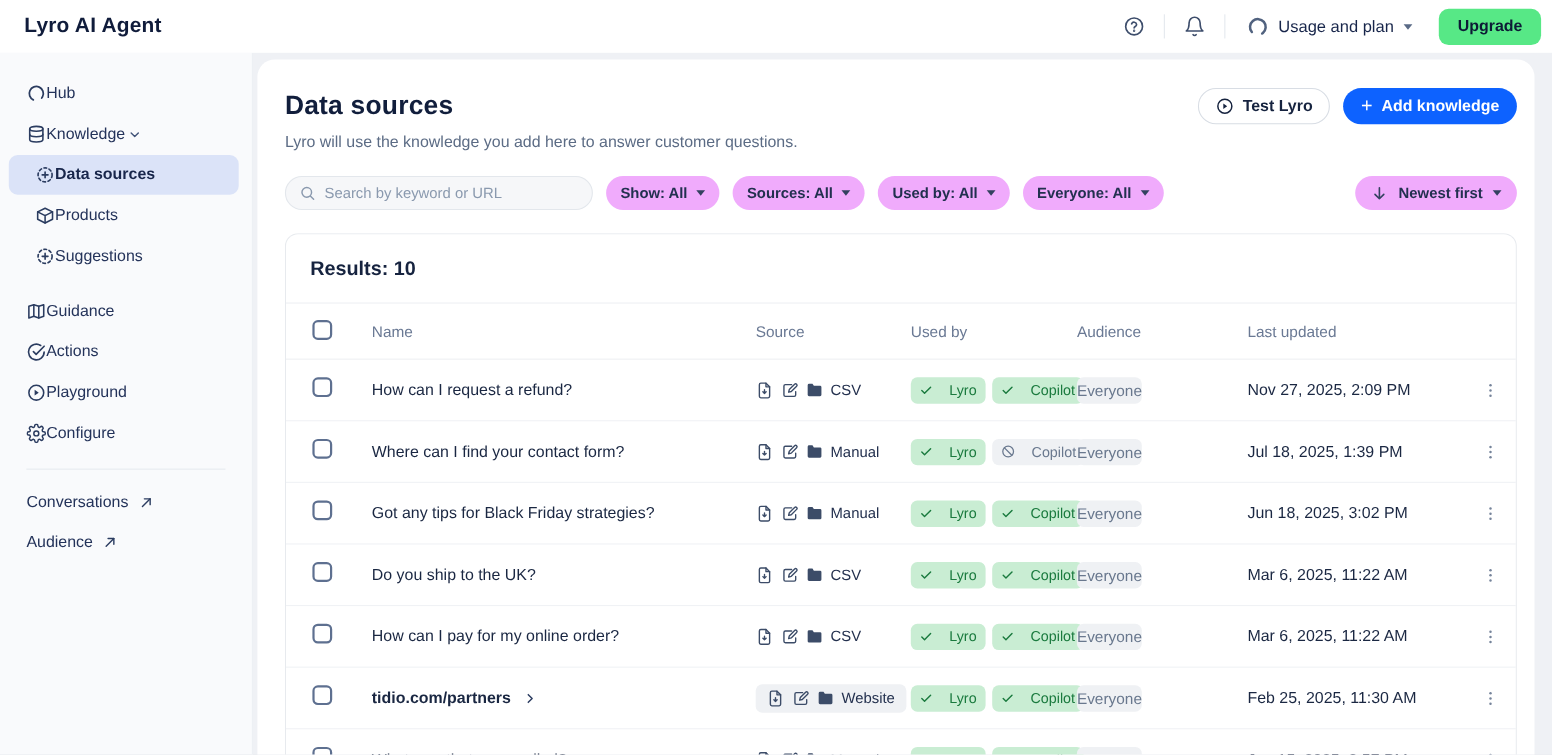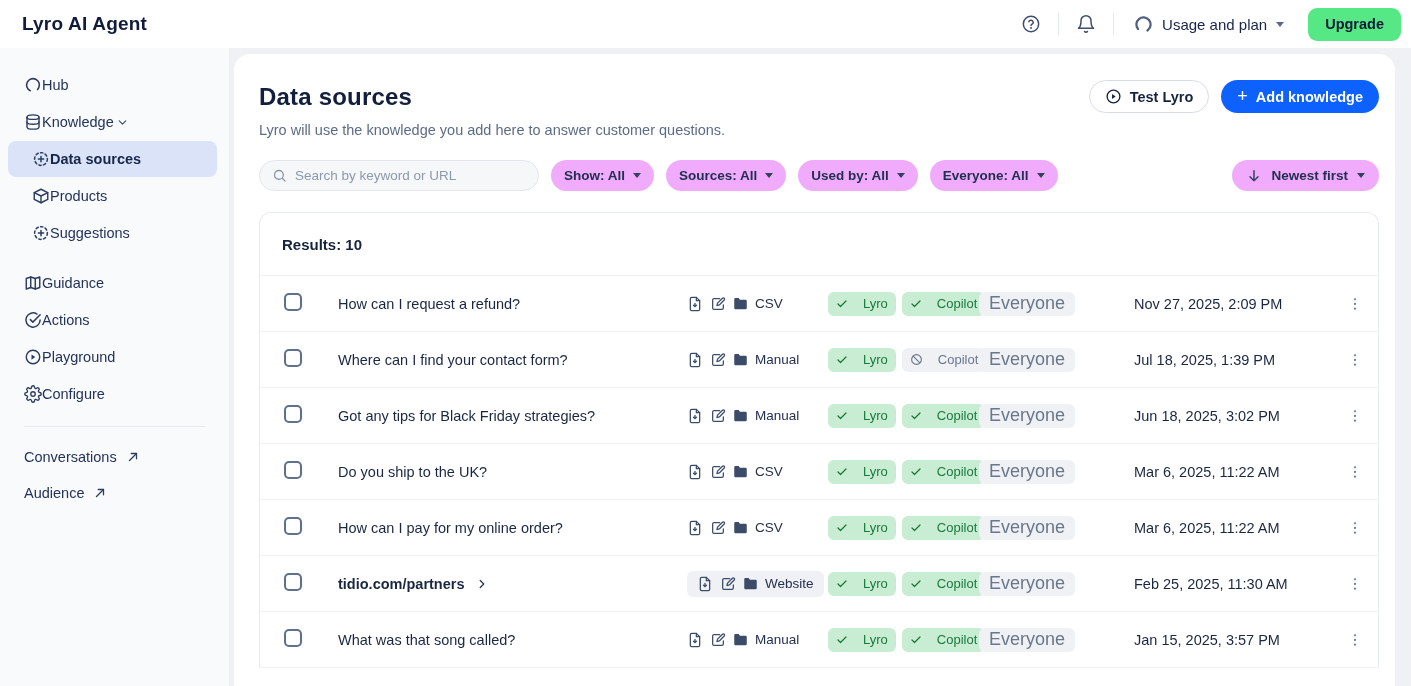--- a/index.html
+++ b/index.html
@@ -96,21 +96,21 @@
     font-weight:600; color:#22304F; cursor:pointer;
   }
   .filter-pill .caret, .sort-pill .caret { border-top-color:#33415F; }
   .toolbar-spacer { flex:1; }
   .sort-pill { padding:0 14px; gap:9px; }
   .sort-pill .sort-arrow { color:#33415F; }
 
   
   .results-box { margin-top:21px; border:1px solid #E7EAEE; border-radius:12px 12px 0 0; border-bottom:none; }
   .results-head { height:63px; display:flex; align-items:center; padding:0 22px; border-bottom:1px solid #EEF0F3; }
-  .results-count { font-size:15px; font-weight:700; color:#16233F; }
+  .results-count { font-size:18px; font-weight:700; color:#16233F; }
 
   .tgrid { display:grid; grid-template-columns:78px 342px 136px 156px 155px 204px 1fr; align-items:center; }
   .thead { height:51px; color:#6A7994; font-size:14px; font-weight:500; border-bottom:1px solid #EEF0F3; }
   .trow { height:56px; border-bottom:1px solid #F0F2F5; }
   .cell-check { padding-left:24px; }
   .checkbox {
     width:18px; height:18px; border:2px solid #5E7090; border-radius:5px; background:#fff;
     display:inline-block; cursor:pointer;
   }
   .cell-name { display:flex; align-items:center; gap:8px; font-size:14.5px; font-weight:500; color:#1A2742; }
@@ -132,22 +132,22 @@
   .badge {
     height:24px; padding:0 8px; border-radius:6px; display:inline-flex; align-items:center; gap:15px;
     font-size:13px; font-weight:500;
   }
   .badge.on { background:#C9EDD3; color:#1A7A3E; }
   .badge.off { background:#EFF1F4; color:#69788E; }
   .badge .b-ico { display:flex; }
 
   .cell-aud { padding-left:7px; }
   .aud-badge {
-    height:24px; padding:0 10px; border-radius:6px; background:#EFF1F4; color:#69788E;
-    display:inline-flex; align-items:center; font-size:18px; font-weight:500;
+    height:24px; padding:0 0; border-radius:6px; background:#EFF1F4; color:#69788E;
+    display:inline-flex; align-items:center; font-size:14px; font-weight:500;
   }
   .cell-date { padding-left:7px; font-size:14.5px; font-weight:500; color:#1A2742; }
   .cell-menu { display:flex; justify-content:center; }
   .kebab-btn { width:30px; height:30px; border:none; background:transparent; border-radius:6px; display:flex; align-items:center; justify-content:center; color:#75839A; cursor:pointer; }
 </style>
 </head>
 <body>
 
 <header class="topbar">
   <div class="app-title">Lyro AI Agent</div>
@@ -349,20 +349,29 @@
       </span>
       <span>Newest first</span>
       <span class="caret"></span>
     </button>
   </div>
 
   <div class="results-box">
     <div class="results-head">
       <span class="results-count">Results: 10</span>
     </div>
+    <div class="tgrid thead">
+      <div class="cell-check"><span class="checkbox"></span></div>
+      <div>Name</div>
+      <div style="padding-left:7px">Source</div>
+      <div style="padding-left:12px">Used by</div>
+      <div style="padding-left:7px">Audience</div>
+      <div style="padding-left:7px">Last updated</div>
+      <div></div>
+    </div>
     <div id="table-body">
   <div class="tgrid trow">
     <div class="cell-check"><span class="checkbox"></span></div>
     <div class="cell-name">
       <span>How can I request a refund?</span>
 
     </div>
     <div class="cell-source src-csv">
       <span class="src-plain">
         <span class="src-ico ico-csv">

